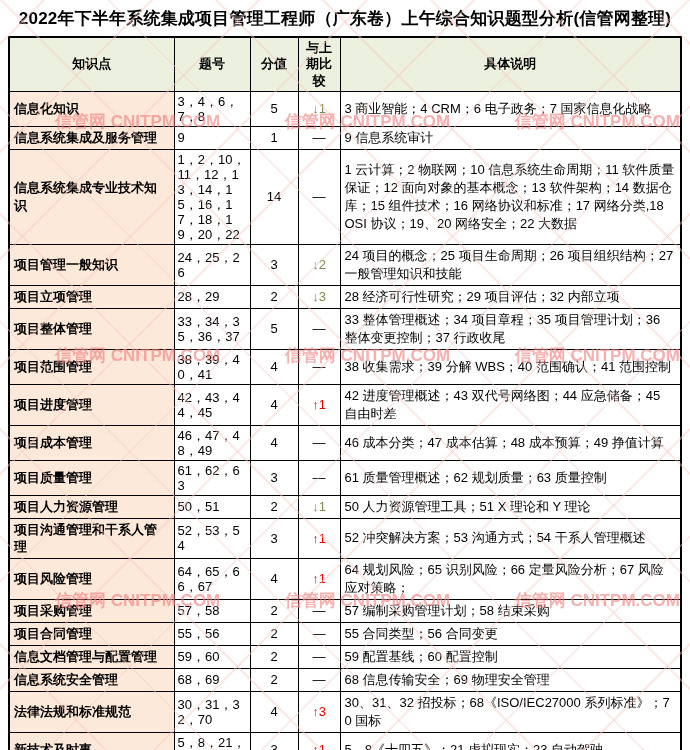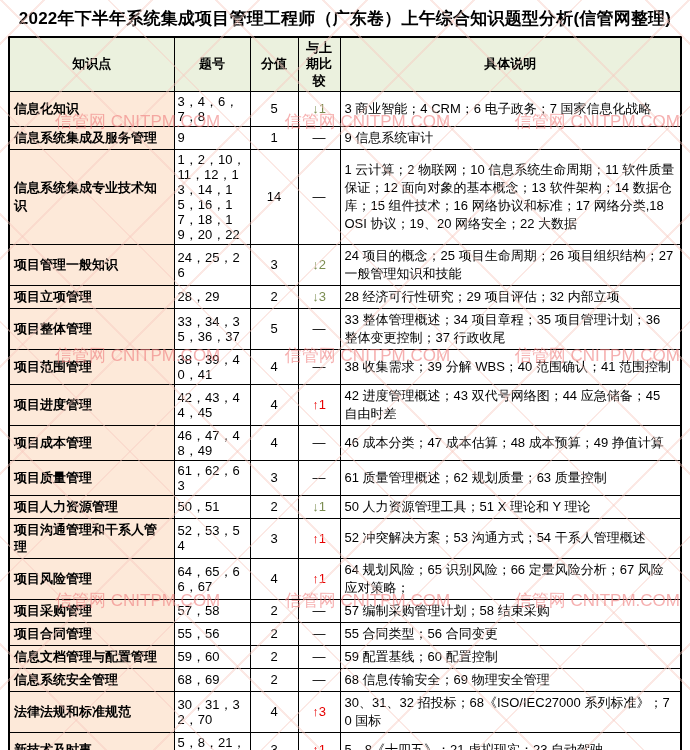--- a/index.html
+++ b/index.html
@@ -70,21 +70,21 @@
   .lattice{
     position:absolute;inset:0;z-index:6;pointer-events:none;
     background-image:
       repeating-linear-gradient(45deg, transparent 0 74px, var(--lattice) 74px 76px),
       repeating-linear-gradient(-45deg, transparent 0 74px, var(--lattice) 74px 76px);
   }
   .wm-band{
     position:absolute;left:55px;right:10px;z-index:7;pointer-events:none;
     display:flex;justify-content:space-between;
     color:var(--watermark);
-    font-size:17px;font-weight:normal;
+    font-size:17px;font-weight:bold;
     opacity:0.62;white-space:nowrap;
   }
   .wm-band.b1{top:110px;}
   .wm-band.b2{top:344px;}
   .wm-band.b3{top:589px;}
 </style>
 </head>
 <body>
 
 <div class="lattice"></div>

